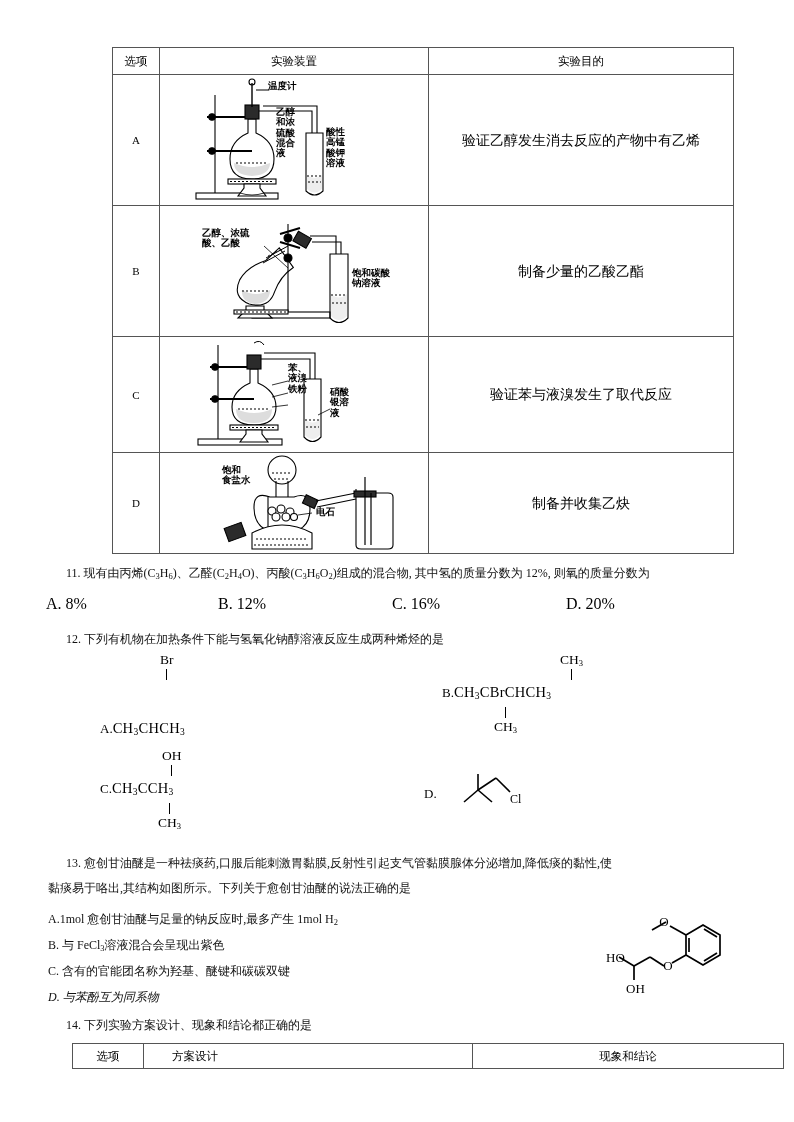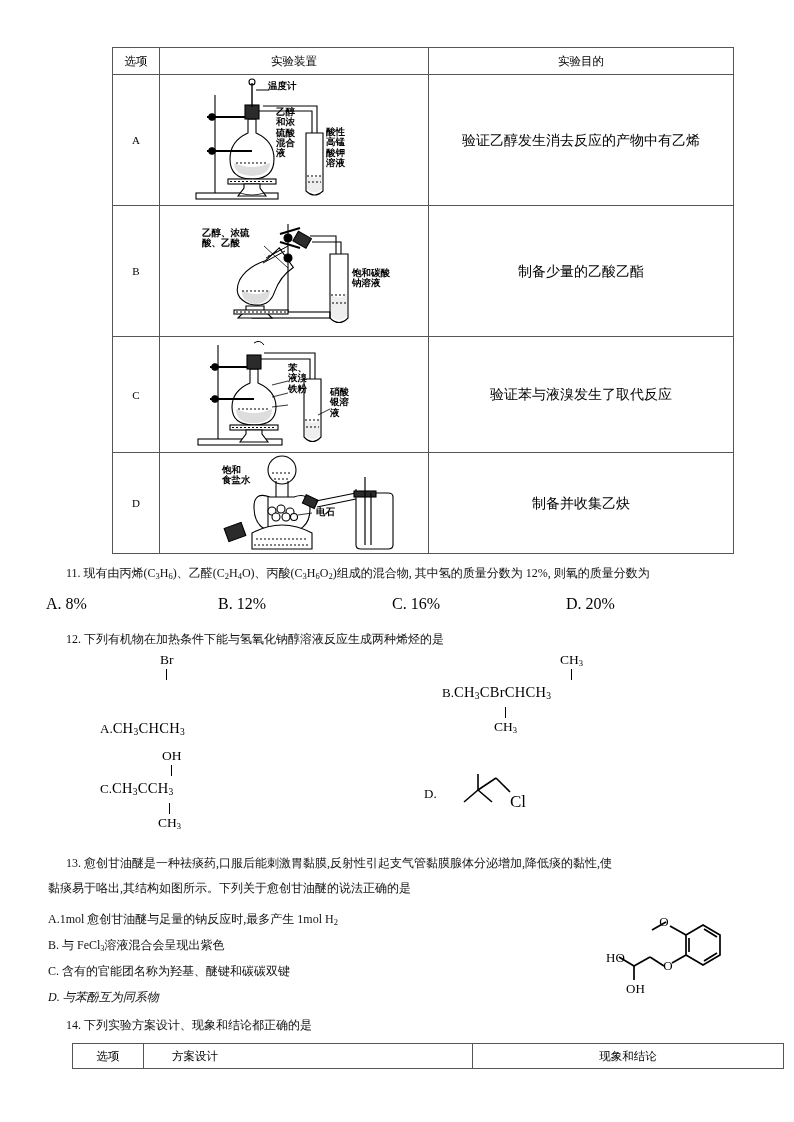--- a/index.html
+++ b/index.html
@@ -404,21 +404,21 @@
     <span class="f-label" style="position:absolute; left:0; top:18px;">D.</span>
     <svg style="position:absolute; left:26px; top:0;" width="80" height="46">
       <g stroke="#000" stroke-width="1.6" fill="none">
         <line x1="28" y1="22" x2="28" y2="6"></line>
         <line x1="28" y1="22" x2="14" y2="34"></line>
         <line x1="28" y1="22" x2="42" y2="34"></line>
         <line x1="28" y1="22" x2="46" y2="10"></line>
         <line x1="46" y1="10" x2="60" y2="24"></line>
       </g>
     </svg>
-    <span style="position:absolute; left:86px; top:24px; font-size:17px;">Cl</span>
+    <span style="position:absolute; left:86px; top:24px; font-size:12px;">Cl</span>
   </div>
 
   <div class="q" style="left:26px; top:852px; width:740px;">
     <span class="q-num">13.</span>
     <span>愈创甘油醚是一种祛痰药,口服后能刺激胃黏膜,反射性引起支气管黏膜腺体分泌增加,降低痰的黏性,使</span>
   </div>
   <div class="q" style="left:48px; top:877px; width:740px;">
     <span>黏痰易于咯出,其结构如图所示。下列关于愈创甘油醚的说法正确的是</span>
   </div>
 

